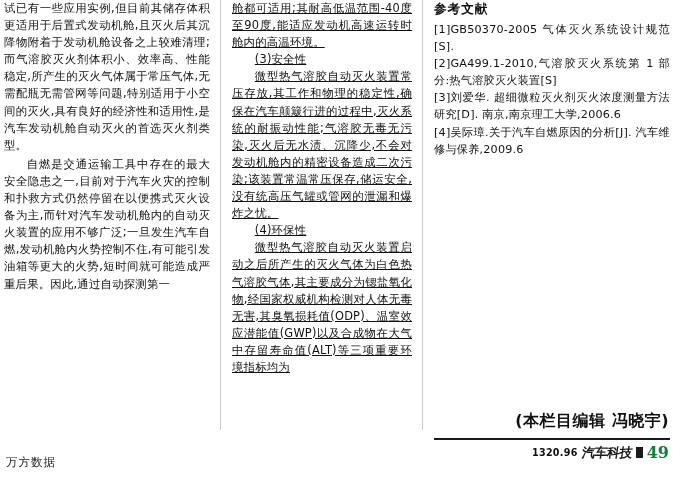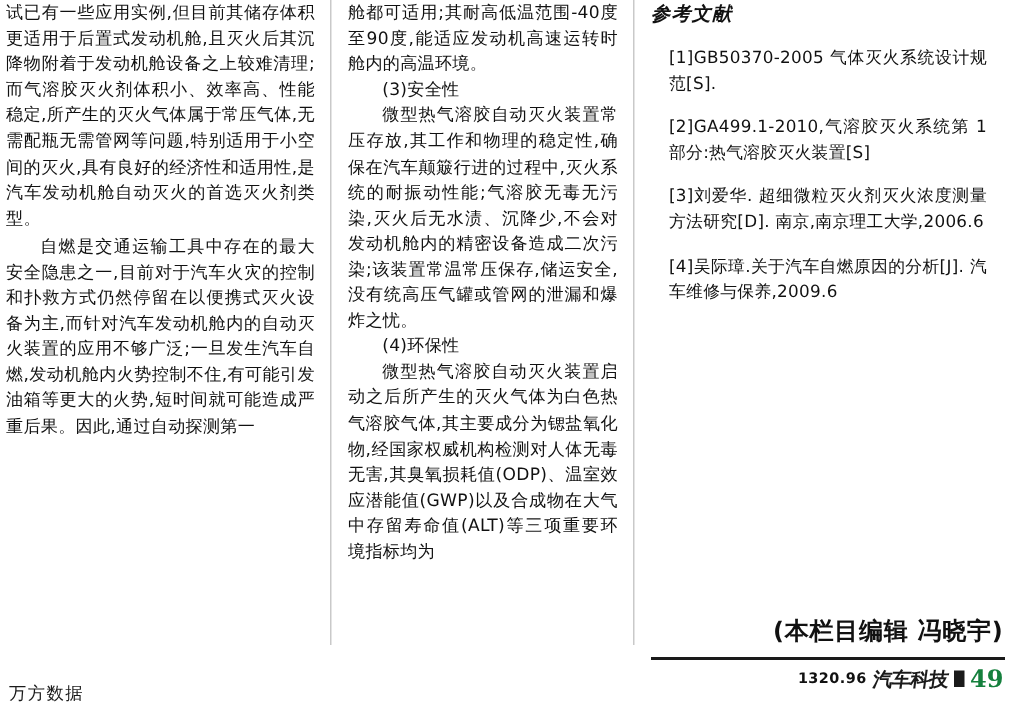--- a/index.html
+++ b/index.html
@@ -20,21 +20,21 @@
     left: 0; top: 0;
     width: 673px;
     height: 477px;
   }
   .col {
     position: absolute;
     top: 0;
     box-sizing: border-box;
   }
   .col1 { left: 4px;   width: 206px; padding-top: 0px; }
-  .col2 { left: 232px; width: 180px; padding-top: 0px; }
+  .col2 { left: 232px; width: 180px; padding-top: 0px; text-decoration: underline; }
   .col3 { left: 434px; width: 236px; padding-top: 0px; }
 
   
   .rule {
     position: absolute;
     top: 0;
     width: 1px;
     height: 430px;
     background: #c9c9c9;
   }
@@ -58,27 +58,26 @@
     text-indent: 2em;
     margin: 0;
   }
 
   .ref-title {
     font-size: 12.6px;
     font-weight: bold;
     line-height: 18px;
     margin: 0 0 3px 0;
     letter-spacing: 1px;
-    font-style: italic;
   }
   .ref-item {
     font-size: 11.2px;
     line-height: 17.1px;
     text-align: justify;
-    margin: 12px;
+    margin: 0;
     text-indent: 0;
   }
 
   .editor-line {
     position: absolute;
     right: 4px;
     top: 399px;
     font-size: 16px;
     font-weight: bold;
     letter-spacing: 0.5px;

